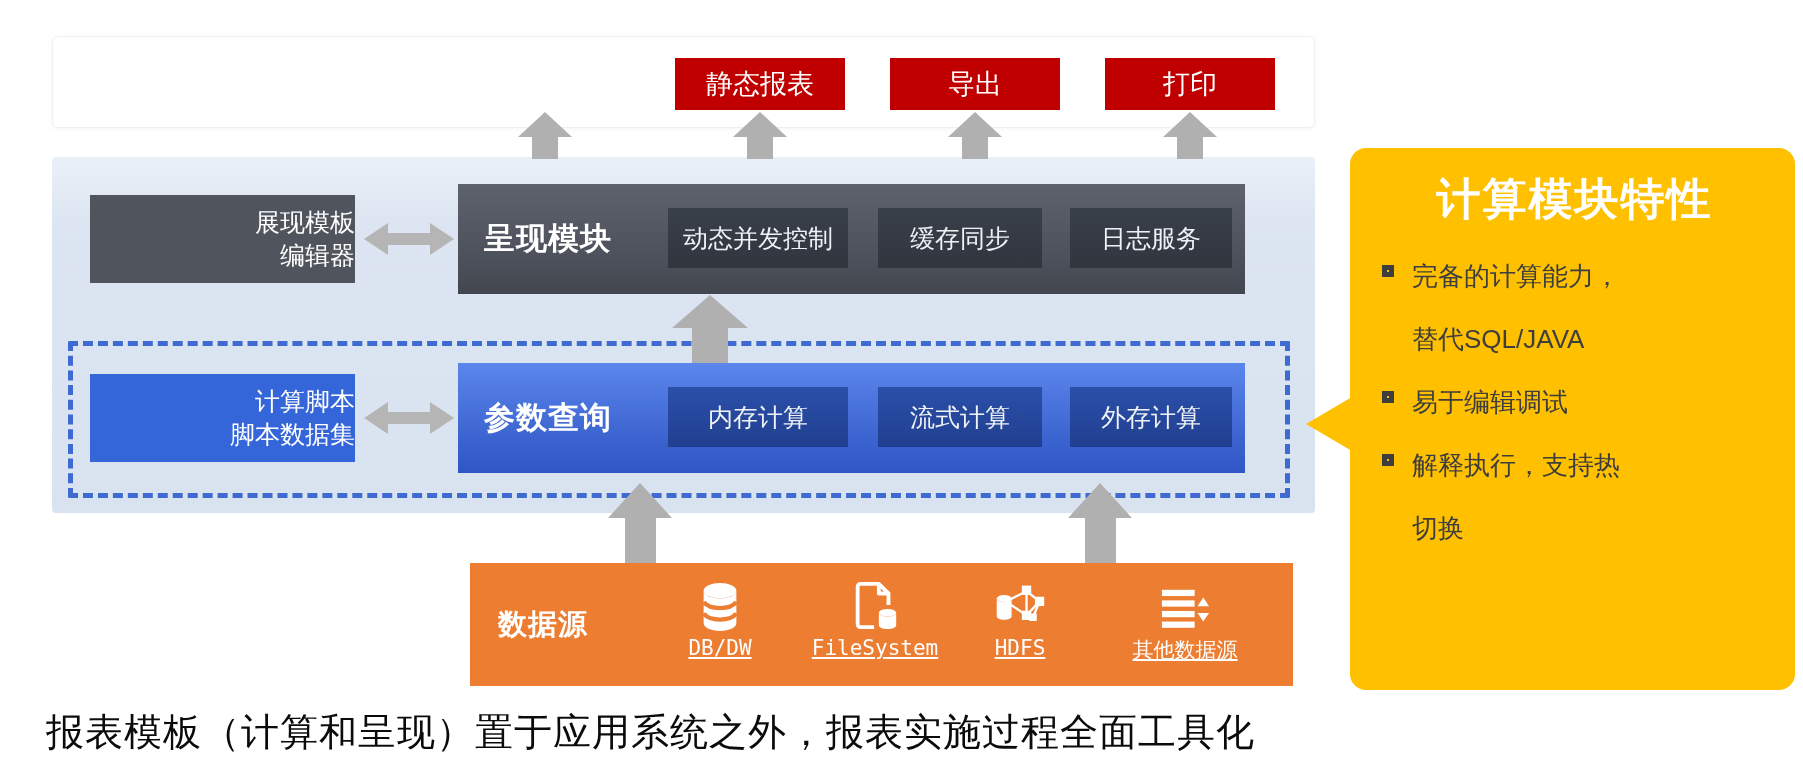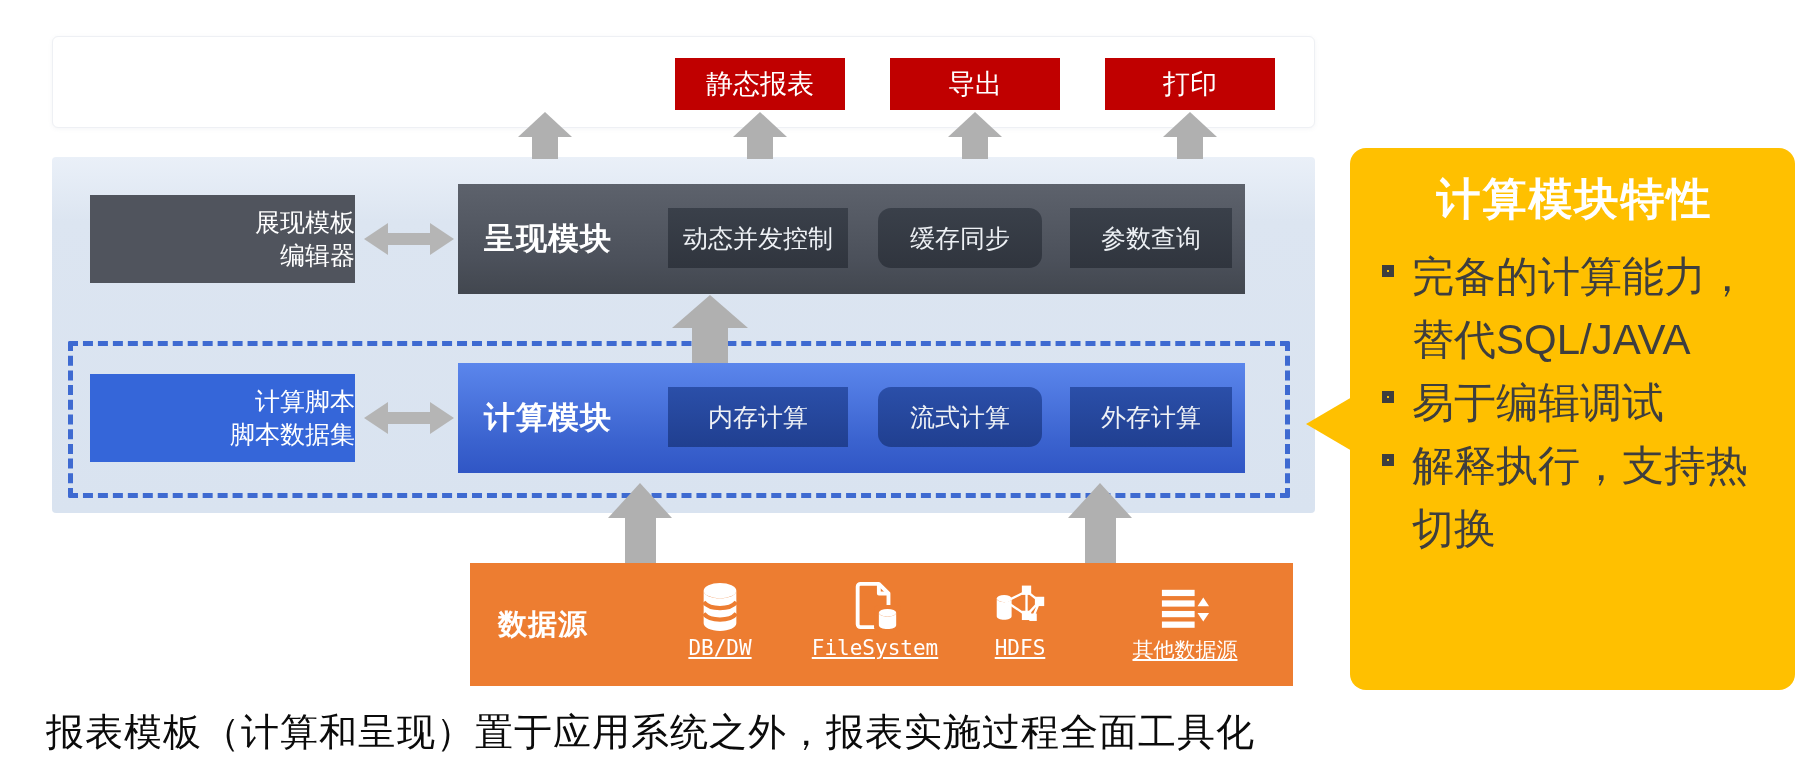--- a/index.html
+++ b/index.html
@@ -48,21 +48,21 @@
   .module-box { position:absolute; left:458px; width:787px; height:110px; }
   .pres-box { top:184px; background:linear-gradient(180deg,#5d626c 0%,#4b505a 70%,#42474f 100%); }
   .calc-box { top:363px; background:linear-gradient(180deg,#5b86ec 0%,#3b63cf 70%,#3056c5 100%); }
   .module-label { position:absolute; left:26px; top:0; height:100%; display:flex; align-items:center;
                   color:#ffffff; font-weight:700; font-size:31px; letter-spacing:1px; }
   .sub-box { position:absolute; height:60px; color:#eef1f5; font-size:25px;
              display:flex; align-items:center; justify-content:center; }
   .pres-box .sub-box { top:24px; background:linear-gradient(180deg,#3a404a,#30353e); }
   .calc-box .sub-box { top:24px; background:linear-gradient(180deg,#2b4fa9,#203f90); }
   .sub-1 { left:210px; width:180px; }
-  .sub-2 { left:420px; width:164px;border-radius:13px; }
+  .sub-2 { left:420px; width:164px; }
   .sub-3 { left:612px; width:162px; }
 
   
   .dashed-frame { position:absolute; left:68px; top:341px; width:1222px; height:157px;
                   border:5px dashed #3e6ad1; border-radius:2px; z-index:4; }
 
   
   .orange-band { position:absolute; left:470px; top:563px; width:823px; height:123px; background:#ed7d31; }
   .ds-label { position:absolute; left:28px; top:0; height:100%; display:flex; align-items:center;
               color:#ffffff; font-weight:700; font-size:29px; letter-spacing:1px; }
@@ -74,21 +74,21 @@
   
   .panel { position:absolute; left:1350px; top:148px; width:445px; height:542px;
            background:#ffc000; border-radius:16px; padding:22px 26px 0 30px; }
   .panel-tail { position:absolute; left:1306px; top:397px; width:0; height:0;
                 border-top:27px solid transparent; border-bottom:27px solid transparent;
                 border-right:46px solid #ffc000; }
   .panel-title { color:#ffffff; font-weight:700; font-size:44px; text-align:center;
                  letter-spacing:2px; margin-bottom:16px; }
   .bullet { display:flex; }
   .bullet .sq { width:12px; height:12px; border:5px solid #3e3e3e; margin:20px 18px 0 2px; flex:none; }
-  .bullet .txt { font-size:42px; line-height:63px; color:#3e3e3e; }
+  .bullet .txt { font-size:26px; line-height:63px; color:#3e3e3e; }
 
   
   .caption { position:absolute; left:46px; top:707px; font-size:38px; color:#0b0b0b; letter-spacing:1px; }
 </style>
 </head>
 <body>
 
 <div class="canvas">
 
   <div class="top-card"></div>
@@ -120,39 +120,39 @@
     <span>展现模板</span>
     <span>编辑器</span>
   </div>
   <div class="h-arrow" style="left:364px; top:223px;">
       <div class="bar"></div>
     </div>
   <div class="module-box pres-box">
     <div class="module-label">呈现模块</div>
     <div class="sub-box sub-1">动态并发控制</div>
     <div class="sub-box sub-2">缓存同步</div>
-    <div class="sub-box sub-3">参数查询</div>
+    <div class="sub-box sub-3">日志服务</div>
   </div>
 
   <div class="dashed-frame"></div>
 
   <div class="up-arrow up-md" style="left:672px; top:295px;">
       <div class="head"></div>
       <div class="shaft"></div>
     </div>
 
   <div class="side-box script-box">
     <span>计算脚本</span>
     <span>脚本数据集</span>
   </div>
   <div class="h-arrow" style="left:364px; top:402px;">
       <div class="bar"></div>
     </div>
   <div class="module-box calc-box">
-    <div class="module-label">计算模块</div>
+    <div class="module-label">参数查询</div>
     <div class="sub-box sub-1">内存计算</div>
     <div class="sub-box sub-2">流式计算</div>
     <div class="sub-box sub-3">外存计算</div>
   </div>
 
   <div class="up-arrow up-lg" style="left:608px; top:483px;">
       <div class="head"></div>
       <div class="shaft"></div>
     </div>
   <div class="up-arrow up-lg" style="left:1068px; top:483px;">

